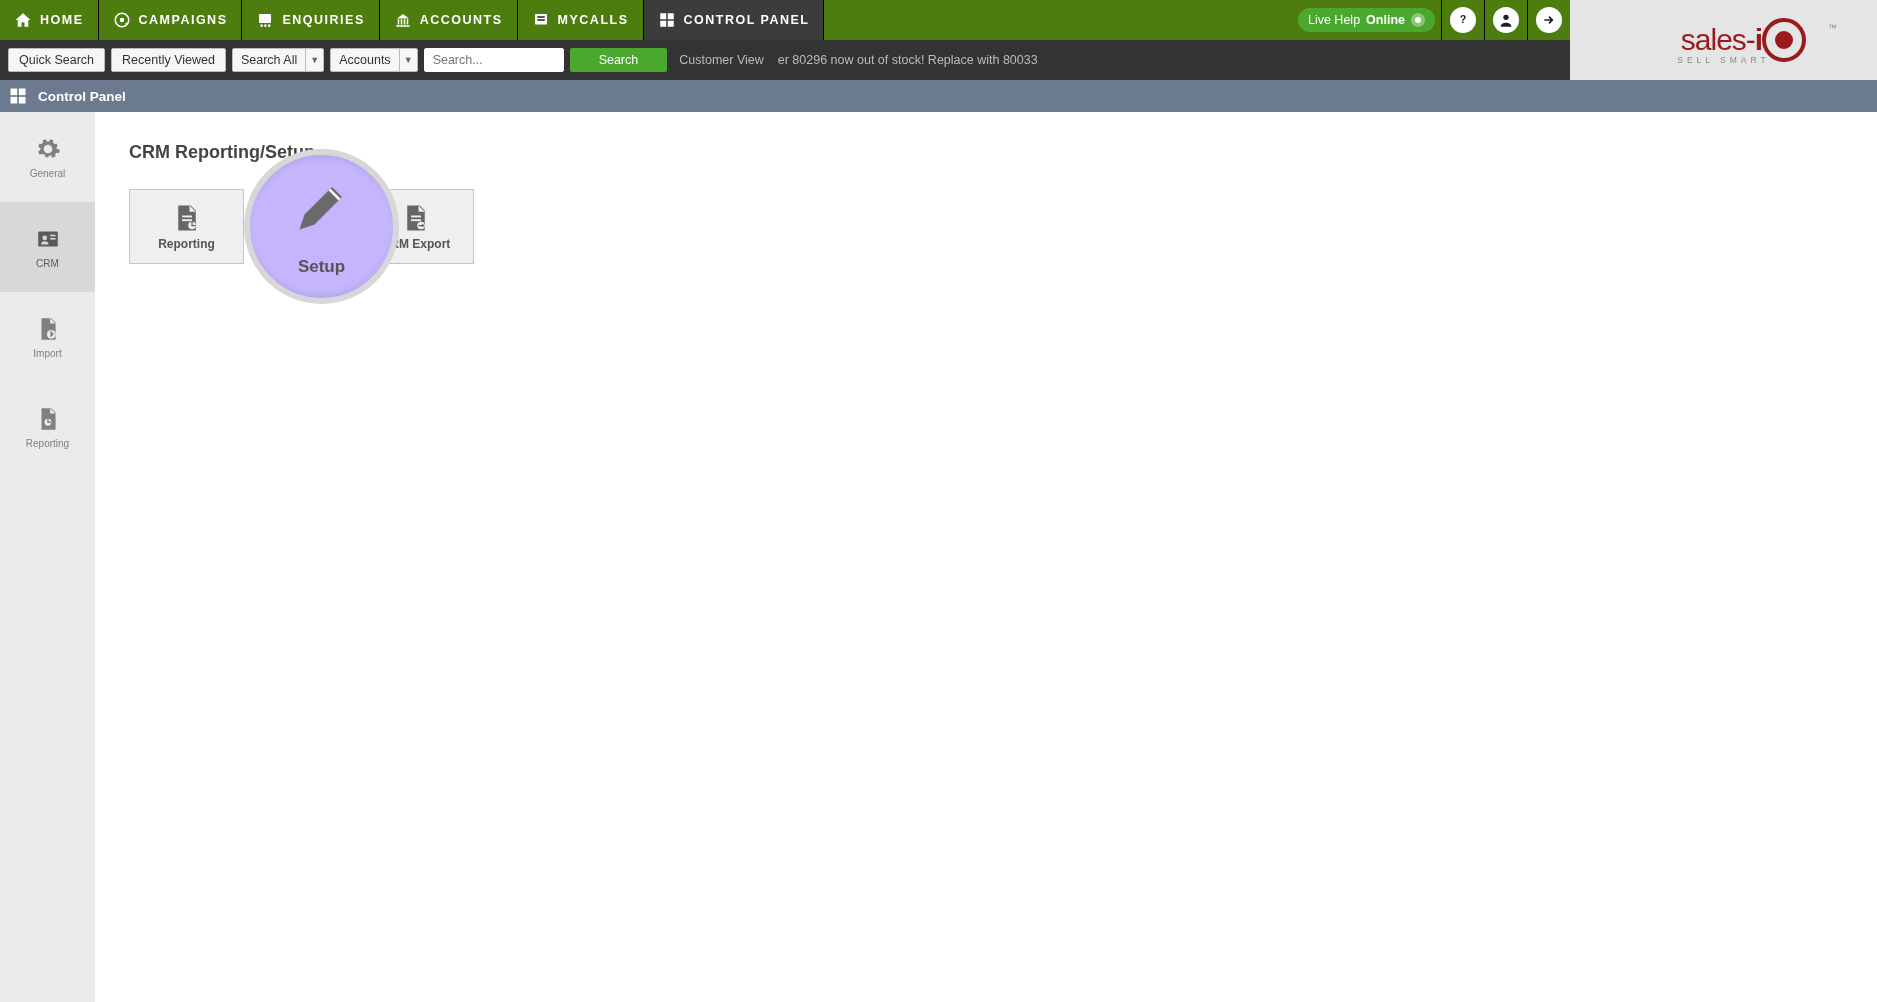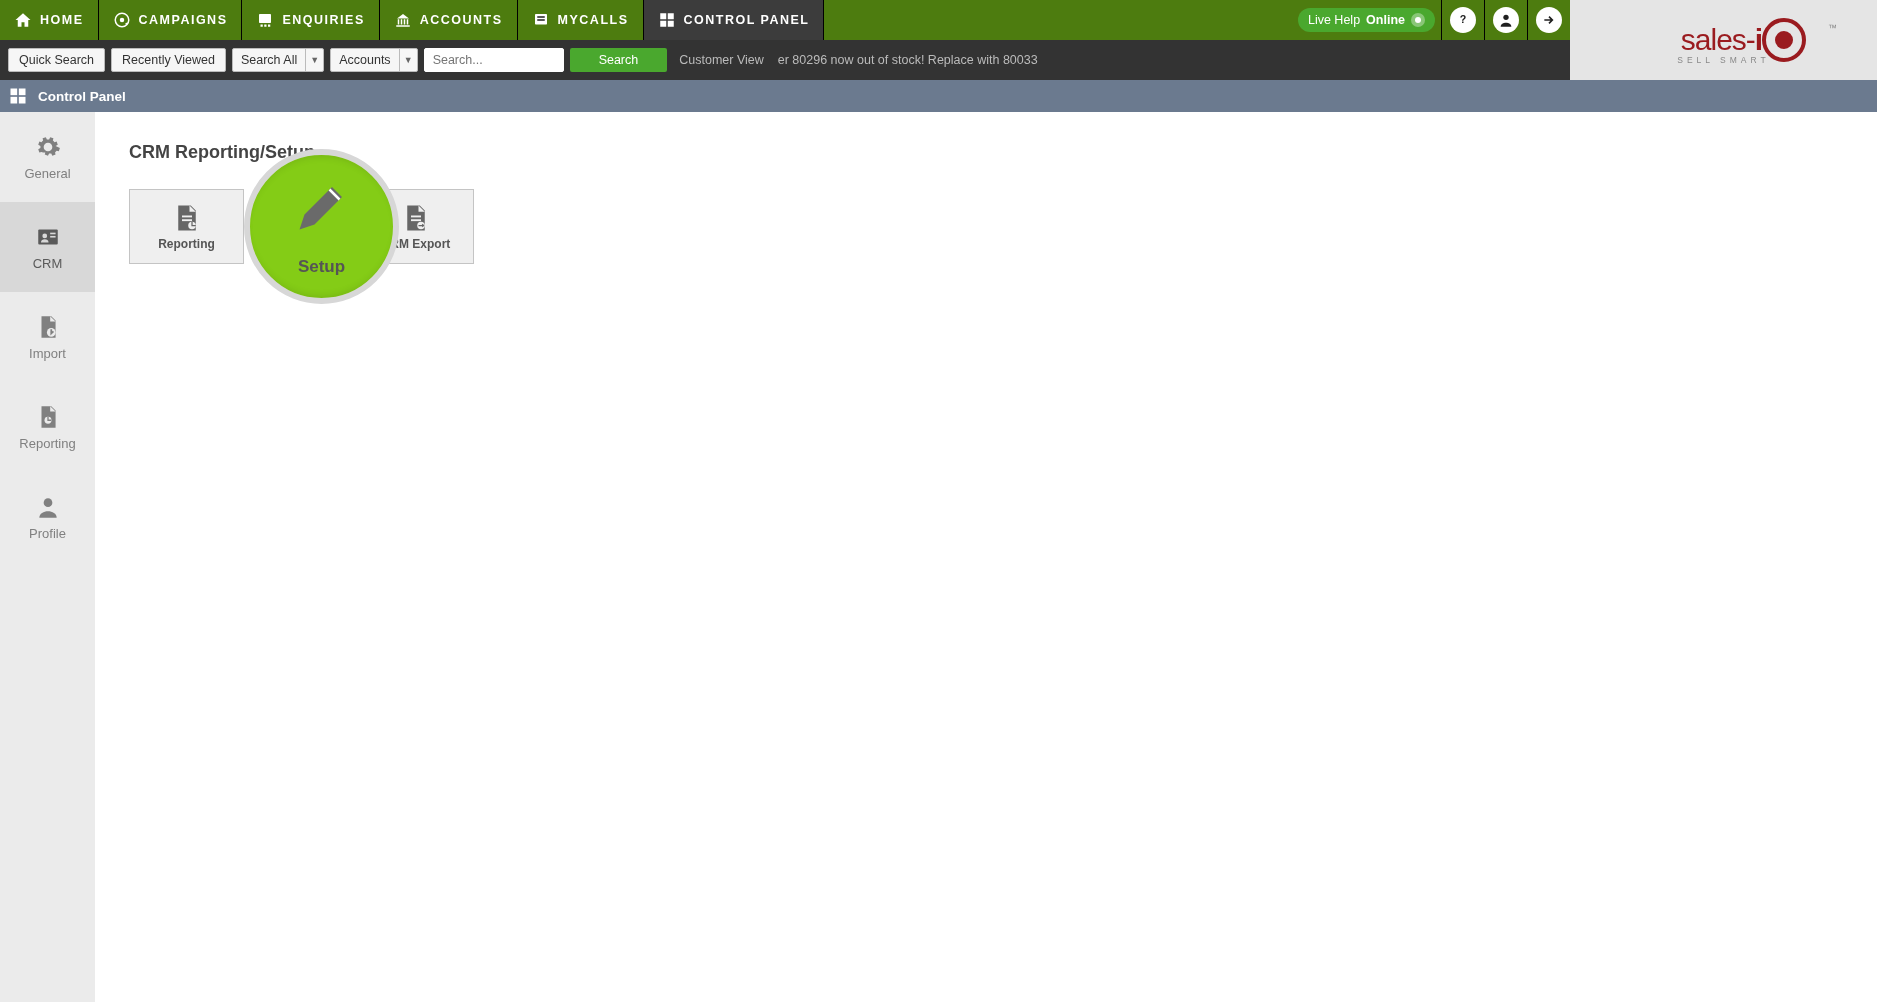--- a/index.html
+++ b/index.html
@@ -92,21 +92,21 @@
   }
   .titlebar svg{fill:#fff;width:20px;height:20px;}
 
   
   .sidebar {
     position:absolute; left:0; top:112px; width:95px; bottom:0;
     background:#ebebeb; display:flex; flex-direction:column;
   }
   .side-item{
     height:90px;display:flex;flex-direction:column;align-items:center;justify-content:center;
-    gap:6px;color:#808080;cursor:pointer;font-size:13px;
+    gap:6px;color:#808080;cursor:pointer;font-size:10px;
   }
   .side-item.active{background:#d8d8d8;color:#5a5a5a;}
   .side-item svg{width:26px;height:26px;fill:currentColor;}
 
   
   .content{
     position:absolute; left:95px; top:112px; right:0; bottom:0; background:#fff;
     color:#333; padding:30px 34px;
   }
   .page-h{font-size:18px;font-weight:700;color:#444;margin-bottom:26px;}
@@ -115,21 +115,21 @@
     width:115px;height:75px;border:1px solid #c4c4c4;background:#efefef;
     display:flex;flex-direction:column;align-items:center;justify-content:center;
     gap:4px;color:#555;font-size:12px;font-weight:600;cursor:pointer;
   }
   .tile + .tile{border-left:none;}
   .tile svg{width:30px;height:30px;fill:#666;}
 
   .tile-highlight{
     position:absolute; left:115px; top:-40px;
     width:155px;height:155px;border:6px solid #d7d7d7;border-radius:50%;
-    background:#84cc16;display:flex;flex-direction:column;align-items:center;justify-content:center;
+    background:#c4b5fd;display:flex;flex-direction:column;align-items:center;justify-content:center;
     gap:20px;color:#555;font-size:17px;font-weight:700;cursor:pointer;
     box-shadow: inset 0 6px 8px -6px rgba(0,0,0,0.15), inset 0 -6px 8px -6px rgba(0,0,0,0.15);
   }
   .tile-highlight svg{width:60px;height:60px;fill:#6a6a6a;}
 </style>
 </head>
 <body>
 
 <div class="topnav">
   <div class="nav-item">
@@ -283,27 +283,20 @@
     <span>Import</span>
   </div>
   <div class="side-item">
     <svg viewBox="0 0 24 24">
         <path d="M6 2h9l4 4v16H6z"></path>
         <path d="M14 2v5h5" fill="#ebebeb"></path>
         <circle cx="12" cy="15" r="3.2" fill="#ebebeb"></circle>
         <path d="M12 12v3h3" fill="none" stroke="currentColor" stroke-width="1.2"></path>
       </svg>
     <span>Reporting</span>
-  </div>
-  <div class="side-item">
-    <svg viewBox="0 0 24 24">
-        <circle cx="12" cy="8" r="4"></circle>
-        <path d="M4 22c0-4 4-6 8-6s8 2 8 6z"></path>
-      </svg>
-    <span>Profile</span>
   </div>
 </div>
 
 <div class="content">
   <div class="page-h">CRM Reporting/Setup</div>
 
   <div class="tile-row">
     <div class="tile">
       <svg viewBox="0 0 24 24">
           <path d="M5 2h10l4 4v16H5z"></path>

